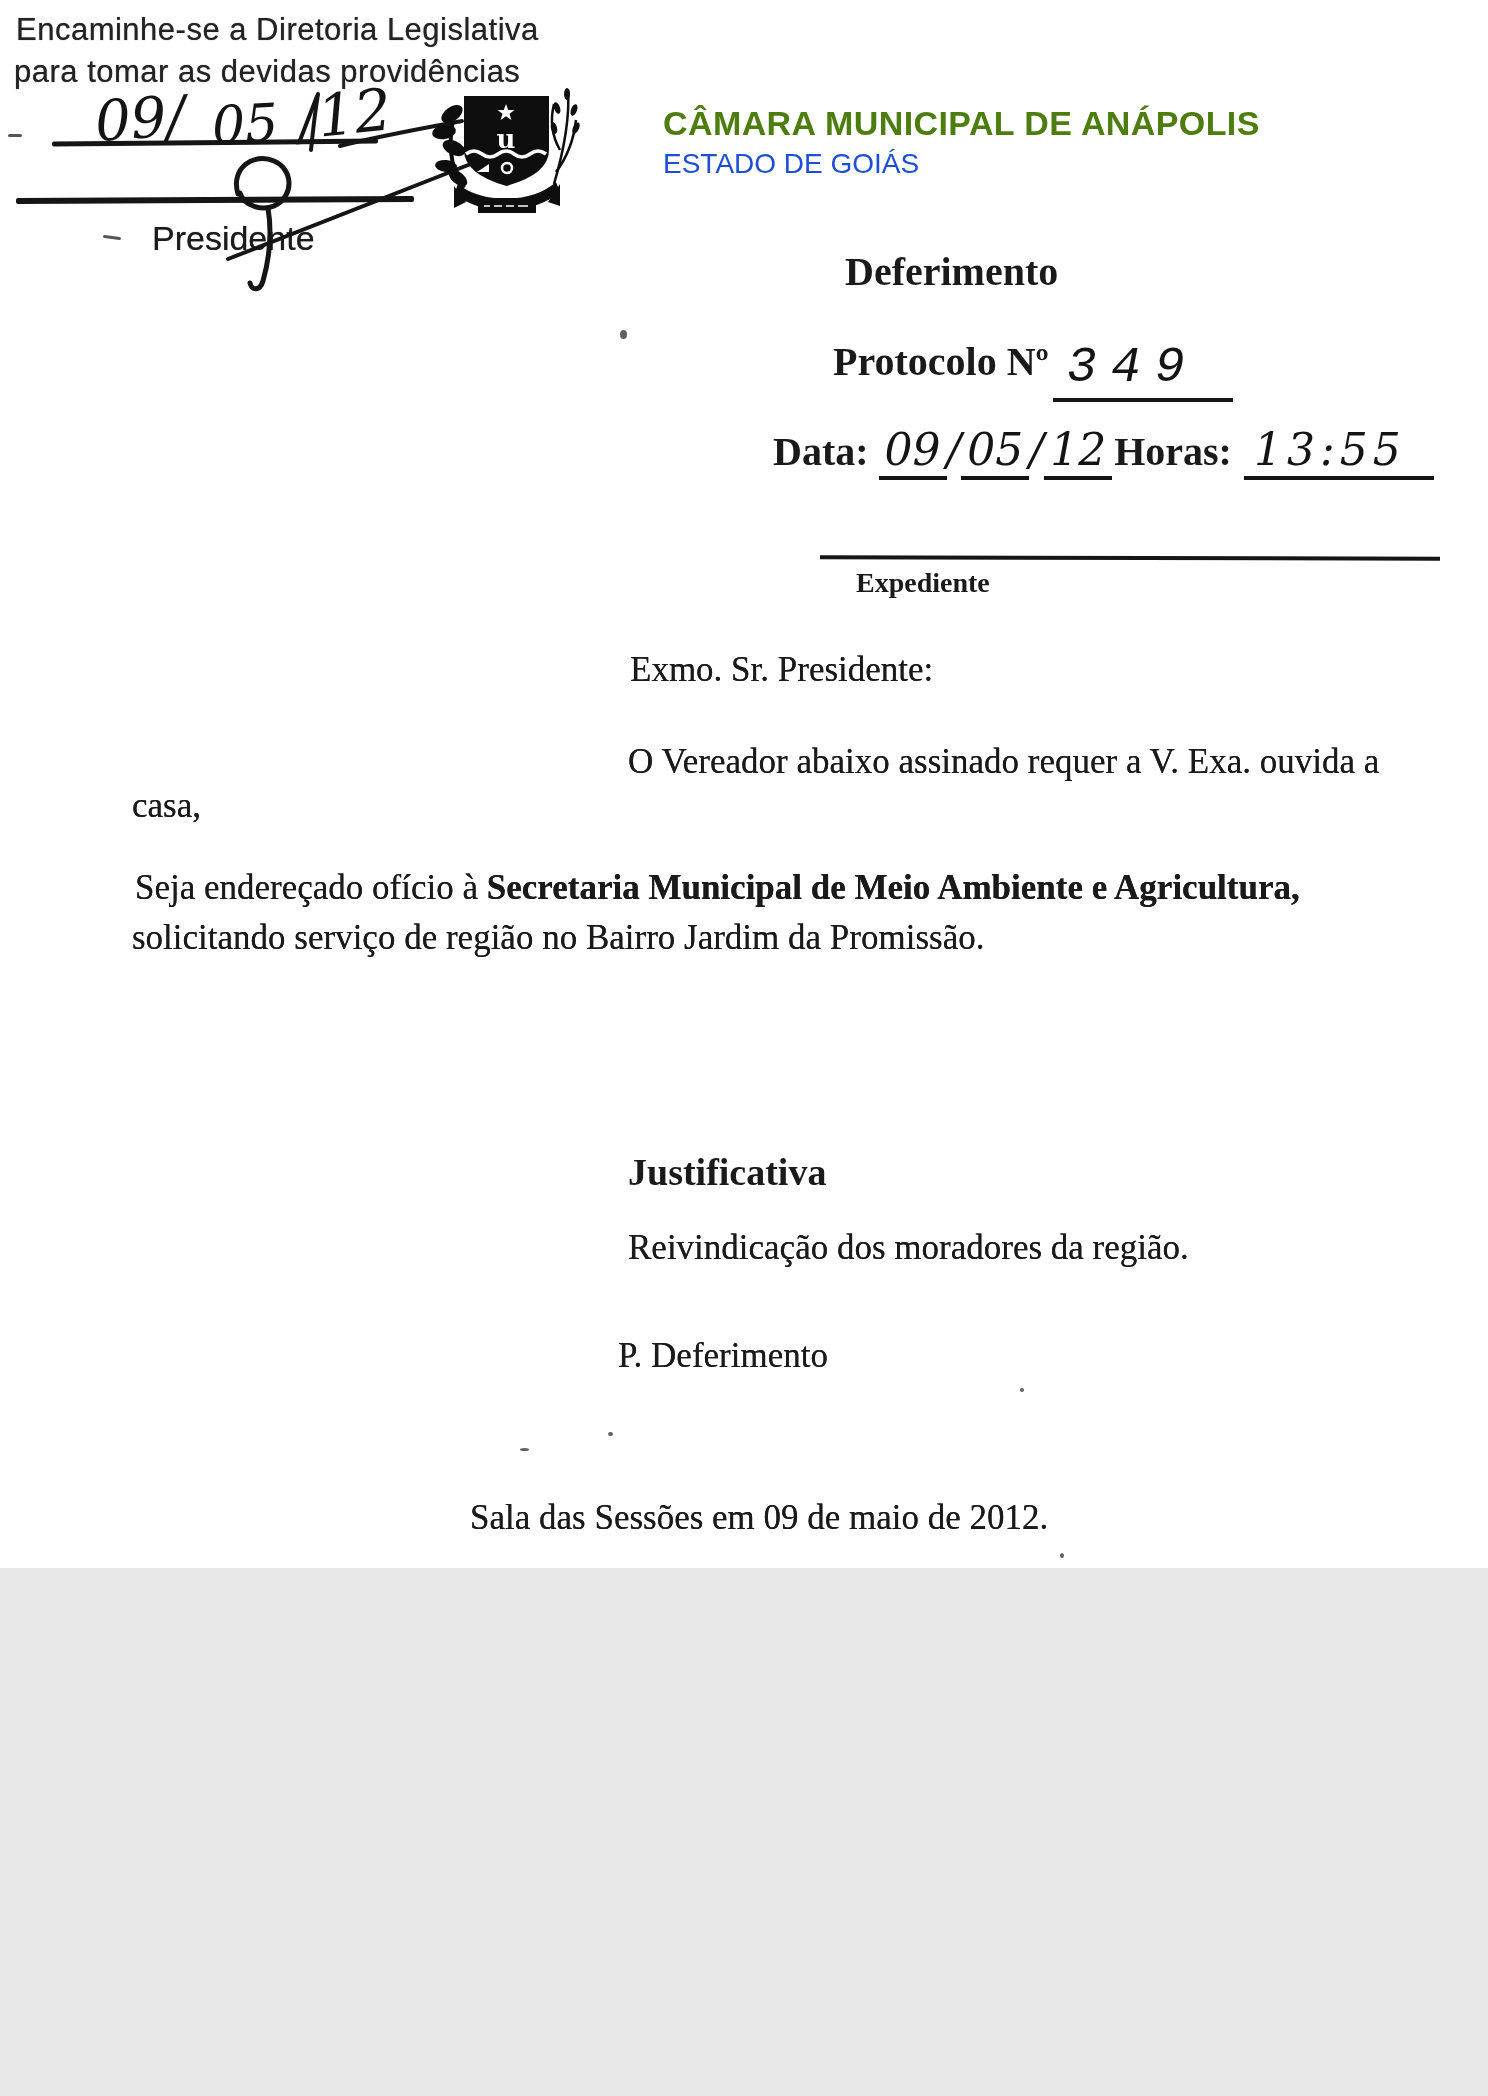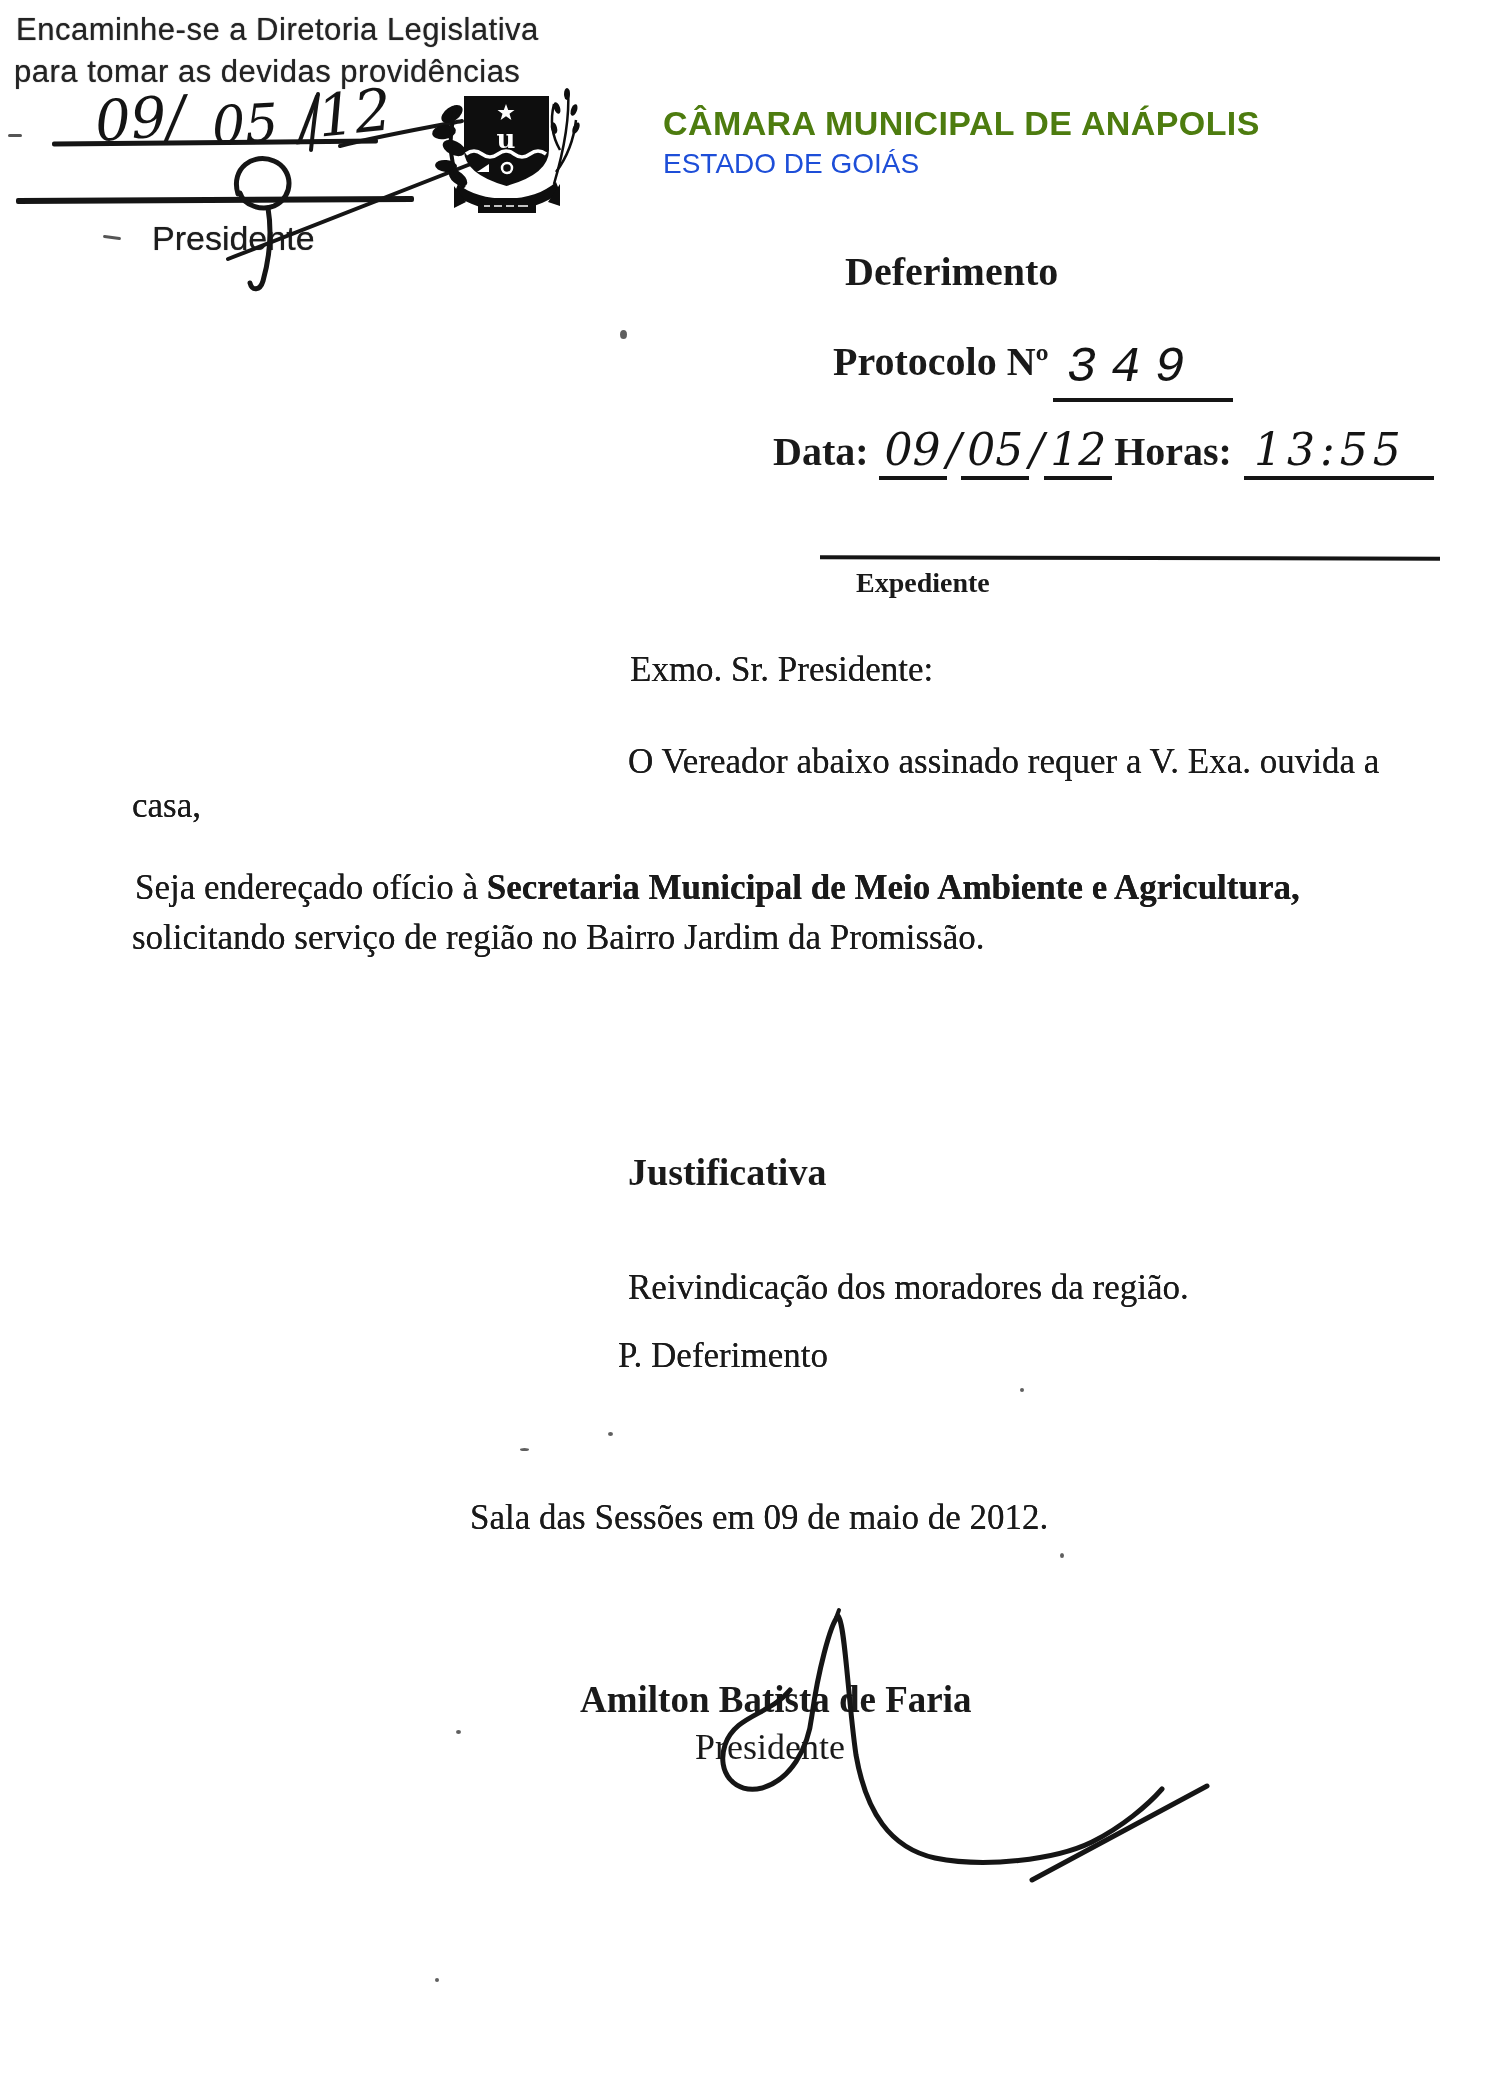--- a/index.html
+++ b/index.html
@@ -1,17 +1,17 @@
 <!DOCTYPE html>
 <html><head>
 <meta charset="utf-8">
 <style>
   html,body{margin:0;padding:0;background:#e8e8e8;}
   .page{
-    position:relative;width:1488px;height:2096px;background:#ffffff;
+    position:relative;width:1488px;height:1568px;background:#ffffff;
     overflow:hidden;font-family:"Liberation Serif",serif;color:#1a1a1a;
   }
   .abs{position:absolute;white-space:nowrap;}
   .sans{font-family:"Liberation Sans",sans-serif;}
   .serif{font-family:"Liberation Serif",serif;}
   .hand{font-family:"DejaVu Serif",serif;font-style:italic;color:#141414;}
   .bold{font-weight:bold;}
   
   .stamp-line1{left:16px;top:12px;font-size:31px;color:#232323;letter-spacing:.5px;text-shadow:0 0 1px #555;}
   .stamp-line2{left:14px;top:54px;font-size:31px;color:#232323;letter-spacing:.5px;text-shadow:0 0 1px #555;}
@@ -42,21 +42,21 @@
   .exp-line{left:820px;top:556px;width:620px;height:4px;background:#151515;transform:rotate(.15deg);}
   .exp-title{left:856px;top:567px;font-size:28px;font-weight:bold;}
   
   .bodytxt{font-size:35px;text-shadow:0 0 .5px #222;}
   .salutation{left:630px;top:650px;}
   .p1{left:628px;top:742px;}
   .p1c{left:132px;top:786px;}
   .p2l1{left:135px;top:868px;}
   .p2l2{left:132px;top:918px;}
   .just-title{left:628px;top:1150px;font-size:38px;font-weight:bold;}
-  .just-text{left:628px;top:1228px;margin-top:40px;}
+  .just-text{left:628px;top:1228px;}
   .pdef{left:618px;top:1336px;}
   .sala{left:470px;top:1498px;}
   
   .sig-name{left:580px;top:1678px;font-size:37px;font-weight:bold;}
   .sig-role{left:695px;top:1726px;font-size:36px;}
   .sig-svg{left:690px;top:1592px;}
   
   .speck{position:absolute;background:#2a2a2a;border-radius:50%;opacity:.75;}
   .dash{position:absolute;background:#2a2a2a;border-radius:2px;opacity:.8;}
 </style>

